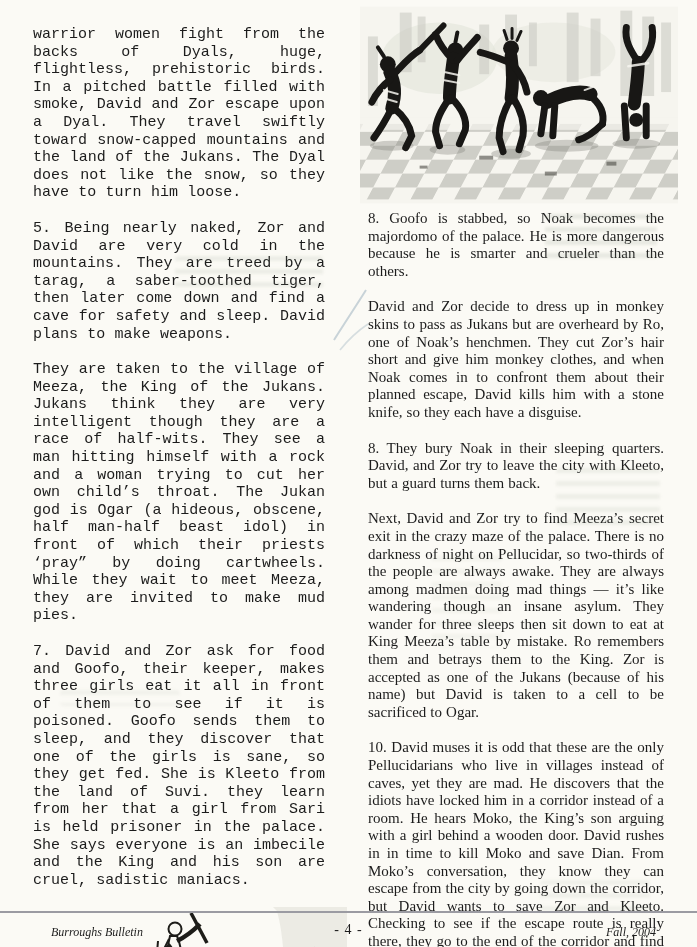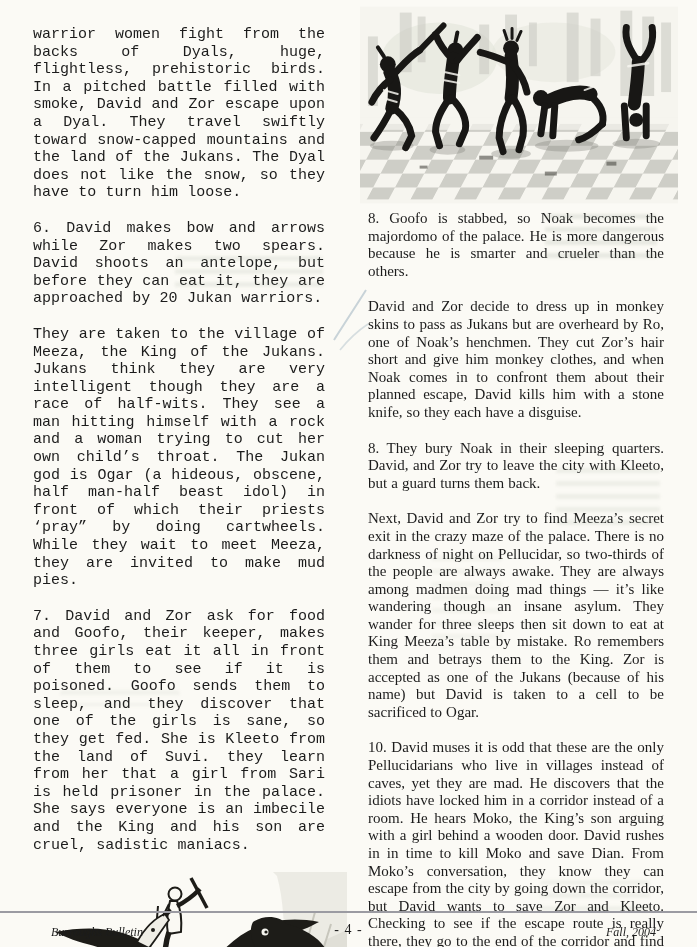--- a/index.html
+++ b/index.html
@@ -42,21 +42,21 @@
   .g6{left:540px;top:880px;width:110px;height:34px;opacity:.6;}
   .pencil{position:absolute;left:326px;top:280px;width:48px;height:80px;pointer-events:none;}
 </style>
 </head>
 <body>
 
 <div class="page">
 
   <div class="col col-left">
     <p>warrior women fight from the backs of Dyals, huge, flightless, prehistoric birds. In a pitched battle filled with smoke, David and Zor escape upon a Dyal. They travel swiftly toward snow-capped mountains and the land of the Jukans. The Dyal does not like the snow, so they have to turn him loose.</p>
-    <p>6. David makes bow and arrows while Zor makes two spears. David shoots an antelope, but before they can eat it, they are approached by 20 Jukan warriors.</p>
+    <p>5. Being nearly naked, Zor and David are very cold in the mountains. They are treed by a tarag, a saber-toothed tiger, then later come down and find a cave for safety and sleep. David plans to make weapons.</p>
     <p>They are taken to the village of Meeza, the King of the Jukans.  Jukans think they are very intelligent though they are a race of half-wits.  They see a man hitting himself with a rock and a woman trying to cut her own child’s throat.  The Jukan god is Ogar (a hideous, obscene, half man-half beast idol) in front of which their priests ‘pray” by doing cartwheels.  While they wait to meet Meeza, they are invited to make mud pies.</p>
     <p>7. David and Zor ask for food and Goofo, their keeper, makes three girls eat it all in front of them to see if it is poisoned.  Goofo sends them to sleep, and they discover that one of the girls is sane, so they get fed.  She is Kleeto from the land of Suvi. they learn from her that a girl from Sari is held prisoner in the palace. She says everyone is an imbecile and the King and his son are cruel, sadistic maniacs.</p>
 
     <svg class="illu illu-dyal" viewBox="0 0 322 194" xmlns="http://www.w3.org/2000/svg">
 
       <path d="M252,4 C262,40 256,72 268,106 L322,118 L322,0 L248,0 Z" fill="#e9e8e0" opacity="0.85"></path>
       <path d="M300,68 C290,90 292,110 286,130 L322,138 L322,58 Z" fill="#dbdad1" opacity="0.7"></path>
       <path d="M290,40 l-6,22 M306,52 l-8,26" stroke="#c7c6bc" stroke-width="2" fill="none"></path>
 
       <path d="M6,118 C20,104 40,100 58,106 C74,96 92,100 100,112 C84,116 70,122 52,128 C34,134 18,132 6,126 Z" fill="#9d9c94" opacity="0.7"></path>

